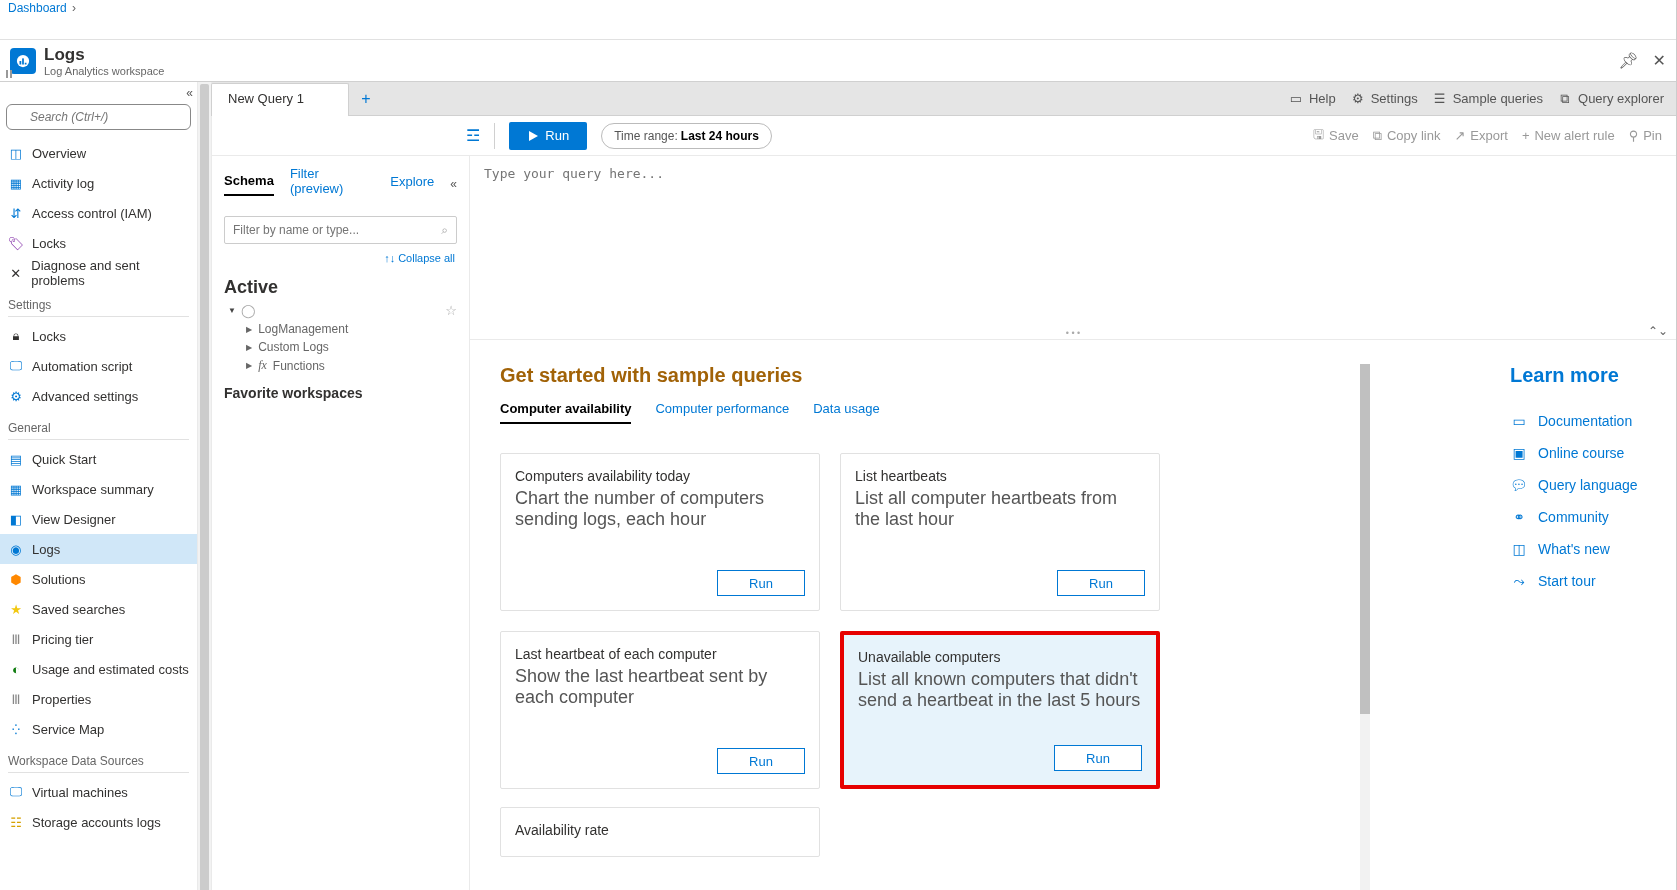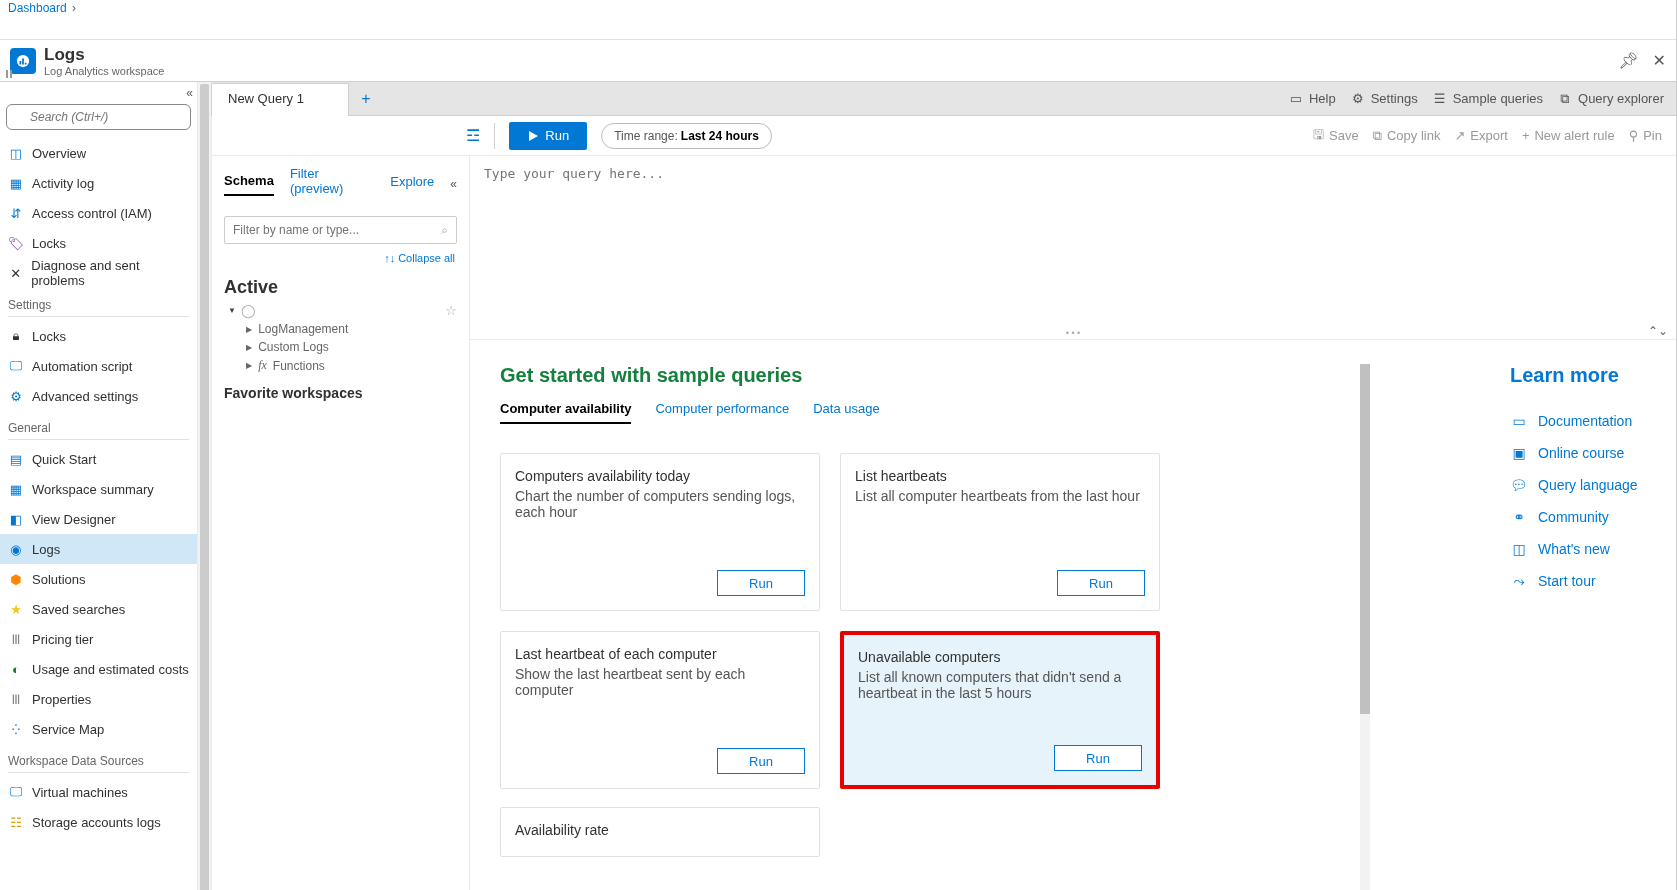--- a/index.html
+++ b/index.html
@@ -64,29 +64,29 @@
 .tree-sub .tri { font-size:8px; }
 .fx { font-style:italic; font-family: "Times New Roman", serif; }
 .fav { padding:10px 12px; font-weight:600; font-size:14px; }
 .queryarea { flex:1; display:flex; flex-direction:column; position:relative; }
 .editor { border-bottom:1px solid #eaeaea; min-height:180px;}
 .editor textarea { width:100%; height:180px; border:none; resize:none; padding:10px 14px; font-family: Consolas, monospace; font-size:13px; outline:none; }
 .dragger { text-align:center; color:#aaa; font-size:9px; height:8px; cursor:row-resize; margin-top:-12px; position:relative;}
 .chev2 { position:absolute; right:8px; top:-4px; color:#666; font-size:12px;}
 .samples { flex:1; display:flex; padding:28px 0 0 30px; overflow:auto;}
 .samples-main { width:860px; }
-.samples-title { color:#15803d; font-size:20px; font-weight:600; margin-bottom:8px; }
+.samples-title { color:#a16207; font-size:20px; font-weight:600; margin-bottom:8px; }
 .samples-tabs { display:flex; gap:24px; font-size:13px; border-bottom:1px solid transparent;}
 .samples-tab { padding:6px 0; cursor:pointer; color:#0078d4; }
 .samples-tab.active { color:#000; font-weight:600; border-bottom:2px solid #000; }
 .cards { display:grid; grid-template-columns: repeat(2, 320px); gap:20px; padding:28px 0; }
 .card { border:1px solid #e1e1e1; border-radius:2px; padding:14px 14px 14px; height:158px; display:flex; flex-direction:column; position:relative;}
 .card.highlight { border:4px solid #e60000; background:#e7f3fb; }
 .card-title { font-weight:400; font-size:14px; margin-bottom:4px; }
-.card-desc { font-size:14px; color:#555; }
+.card-desc { font-size:18px; color:#555; }
 .card-run { margin-top:auto; align-self:flex-end; border:1px solid #0078d4; color:#0078d4; background:#fff; height:26px; width:88px; font-size:13px; cursor:pointer; }
 .card5 { border:1px solid #e1e1e1; border-radius:2px; padding:14px; width:320px; margin-top:-10px; }
 .sidepanel { margin-left:140px; }
 .learn-title { color:#0078d4; font-size:20px; font-weight:600; margin-bottom:18px; }
 .learn-link { display:flex; align-items:center; gap:10px; color:#0078d4; font-size:14px; padding:7px 0; cursor:pointer;}
 .learn-link .li { width:18px; height:18px; display:flex; align-items:center; justify-content:center; }
 .vscroll { width:10px; background:#f2f2f2; }
 .vscroll-thumb { width:100%; height:350px; background:#c0c0c0; }
 .star { color:#aaa; }
 svg { display:block; }

